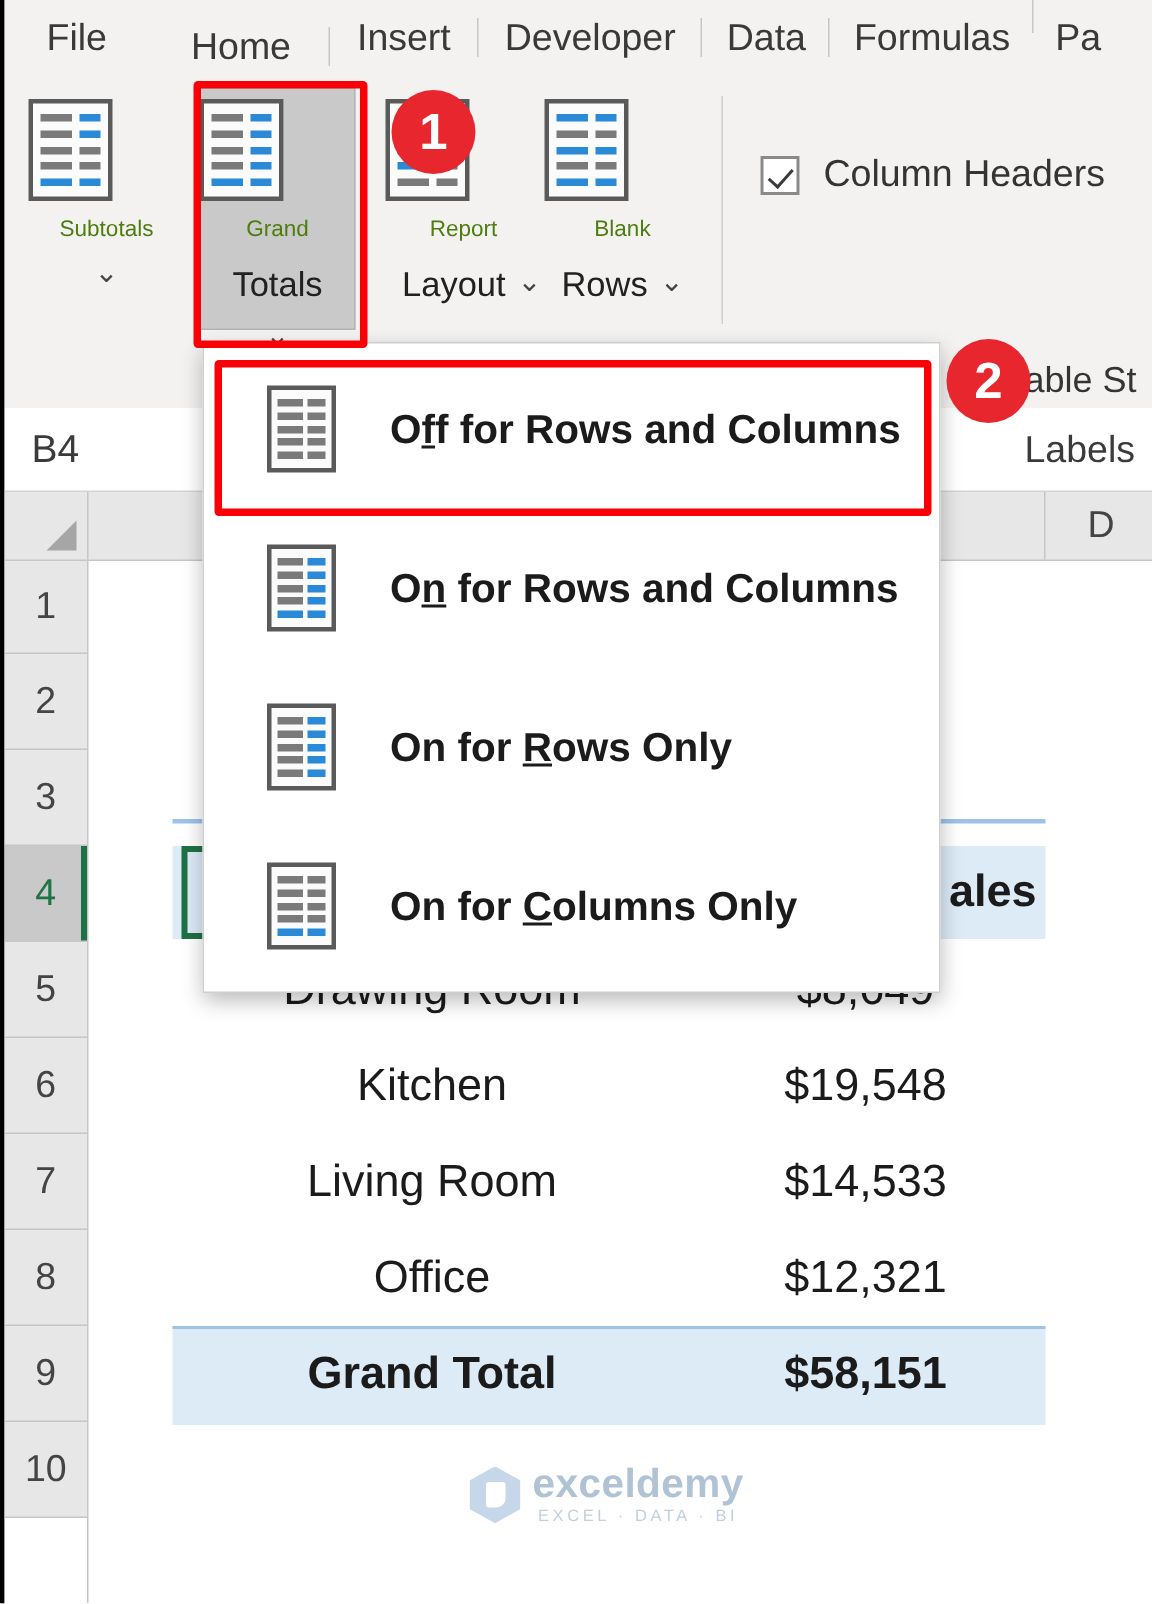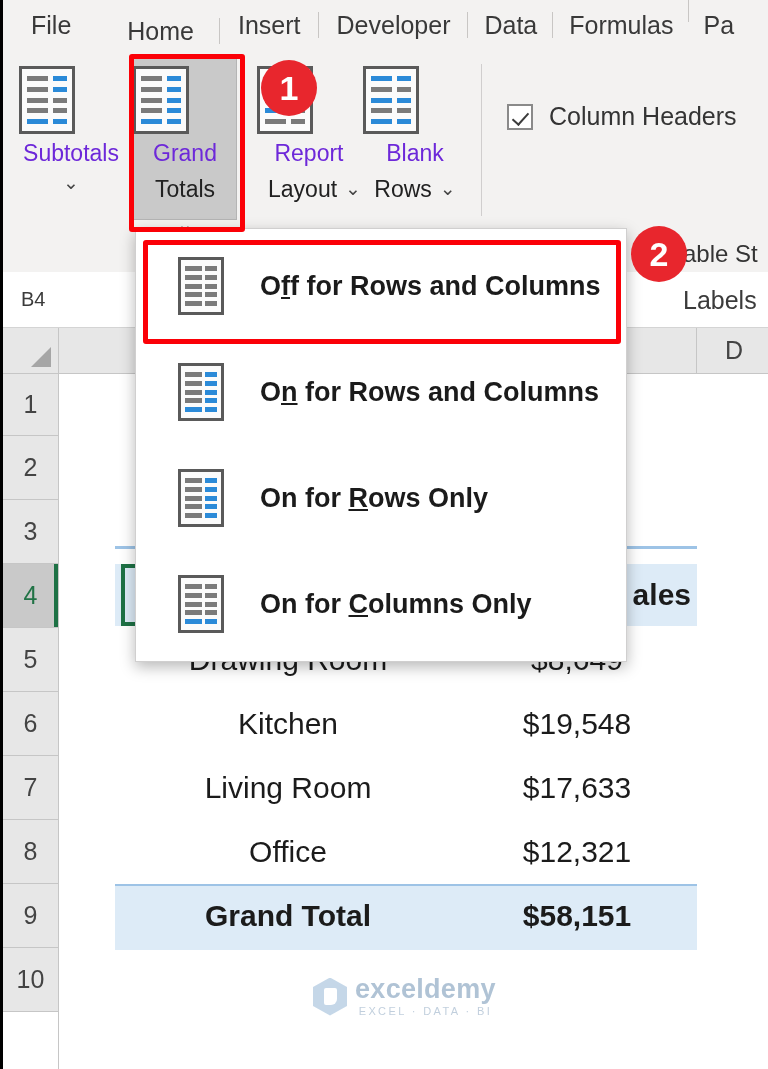--- a/index.html
+++ b/index.html
@@ -57,22 +57,22 @@
     box-sizing: border-box;
   }
 
   .rib-btn {
     position: absolute;
     text-align: center;
     width: 104px;
   }
   .rib-btn .ic { margin: 0 auto; }
   .rib-btn .lab {
-    font-size: 23px;
-    color: #6d28d9;
+    font-size: 15px;
+    color: #4d7c0f;
     line-height: 38px;
     white-space: nowrap;
   }
   .rib-btn .lab2 { font-size: 23px; color: #212121; line-height: 34px; }
 
   
   .docicon {
     width: 56px; height: 68px;
     border: 3px solid #5a5a5a;
     background: #fbfbfb;
@@ -165,21 +165,21 @@
   }
   .namebox {
     position: absolute;
     left: 0; top: 0;
     width: 168px; height: 55px;
     border-right: 1px solid #d4d4d4;
     box-sizing: border-box;
     display: flex;
     align-items: center;
     padding-left: 18px;
-    font-size: 20px;
+    font-size: 26px;
     color: #3b3b3b;
   }
   .rowlabels-txt {
     position: absolute;
     font-size: 25px;
     color: #3b3b3b;
     white-space: nowrap;
   }
 
   
@@ -549,21 +549,21 @@
       <span class="cell-label">Kitchen</span>
     </div>
     <div class="cell ctr" style="left:454px; top:364px; width:240px; height:64px;">
       <span class="cell-val">$19,548</span>
     </div>
 
     <div class="cell ctr" style="left:165px; top:428px; width:240px; height:64px;">
       <span class="cell-label">Living Room</span>
     </div>
     <div class="cell ctr" style="left:454px; top:428px; width:240px; height:64px;">
-      <span class="cell-val">$17,633</span>
+      <span class="cell-val">$14,533</span>
     </div>
 
     <div class="cell ctr" style="left:165px; top:492px; width:240px; height:64px;">
       <span class="cell-label">Office</span>
     </div>
     <div class="cell ctr" style="left:454px; top:492px; width:240px; height:64px;">
       <span class="cell-val">$12,321</span>
     </div>
 
     <div class="band-total" style="left:112px; top:556px; width:582px; height:64px;"></div>

